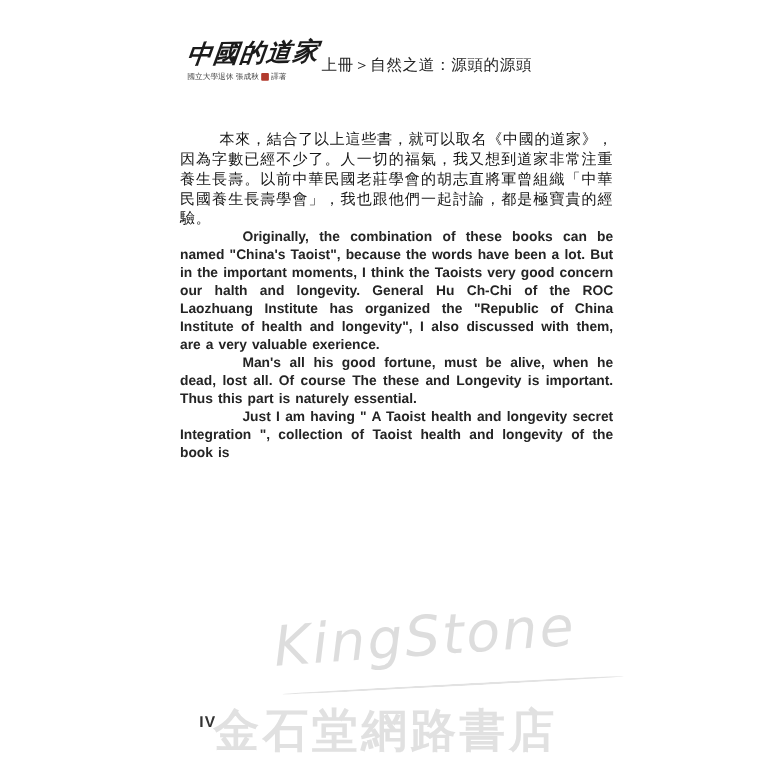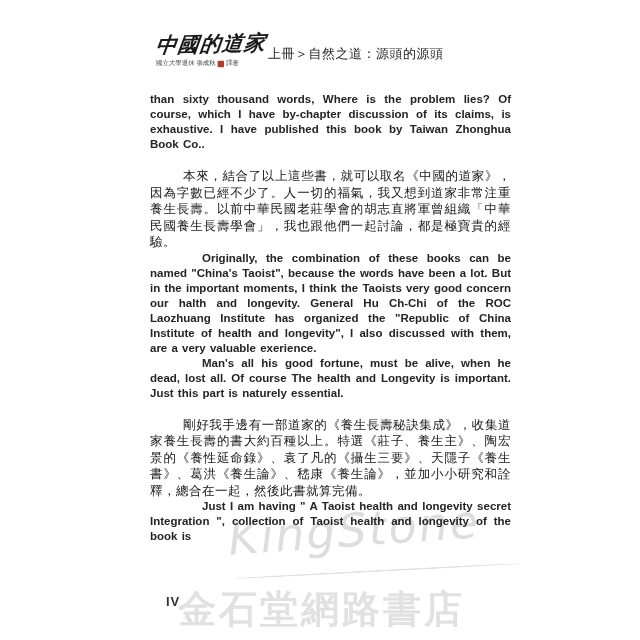--- a/index.html
+++ b/index.html
@@ -96,25 +96,23 @@
       <div class="logo-sub">
         <span>國立大學退休 張成秋</span>
         <span class="seal"></span>
         <span>譯著</span>
       </div>
     </div>
     <div class="chapter">上冊＞自然之道：源頭的源頭</div>
   </div>
 
   <div class="body-text">
-    <p class="en first">than sixty thousand words, Where is the problem lies? Of course, which I have by-chapter discussion of its claims, is exhaustive. I have published this book by Taiwan Zhonghua Book Co..</p>
     <p class="zh">本來，結合了以上這些書，就可以取名《中國的道家》，因為字數已經不少了。人一切的福氣，我又想到道家非常注重養生長壽。以前中華民國老莊學會的胡志直將軍曾組織「中華民國養生長壽學會」，我也跟他們一起討論，都是極寶貴的經驗。</p>
     <p class="en">Originally, the combination of these books can be named "China's Taoist", because the words have been a lot. But in the important moments, I think the Taoists very good concern our halth and longevity. General Hu Ch-Chi of the ROC Laozhuang Institute has organized the "Republic of China Institute of health and longevity", I also discussed with them, are a very valuable exerience.</p>
-    <p class="en">Man's all his good fortune, must be alive, when he dead, lost all. Of course The health and Longevity is important. Just this part is naturely essential.</p>
-    <p class="zh">剛好我手邊有一部道家的《養生長壽秘訣集成》，收集道家養生長壽的書大約百種以上。特選《莊子、養生主》、陶宏景的《養性延命錄》、袁了凡的《攝生三要》、天隱子《養生書》、葛洪《養生論》、嵇康《養生論》，並加小小研究和詮釋，總合在一起，然後此書就算完備。</p>
+    <p class="en">Man's all his good fortune, must be alive, when he dead, lost all. Of course The these and Longevity is important. Thus this part is naturely essential.</p>
     <p class="en">Just I am having " A Taoist health and longevity secret Integration ", collection of Taoist health and longevity of the book is</p>
   </div>
 
   <div class="wm-script">KingStone</div>
   <div class="wm-swoosh"></div>
   <div class="wm-store">金石堂網路書店</div>
 
   <div class="page-number">IV</div>
 
 </div>

